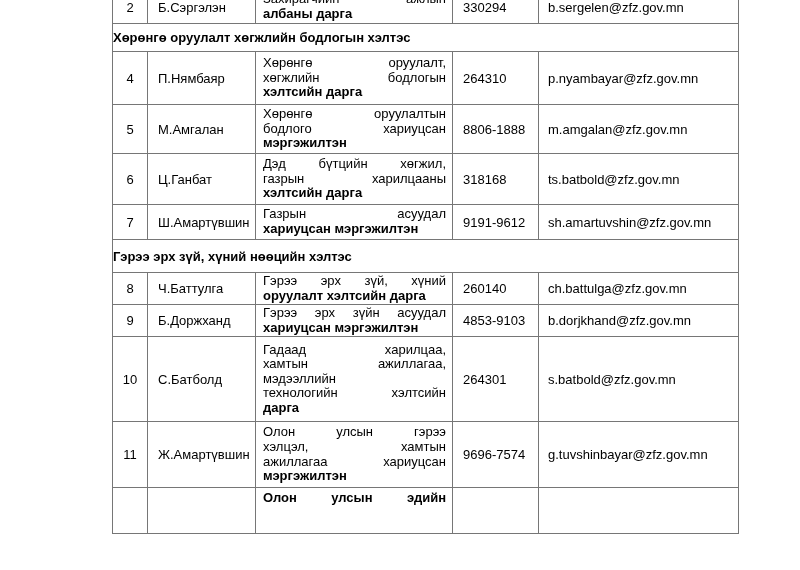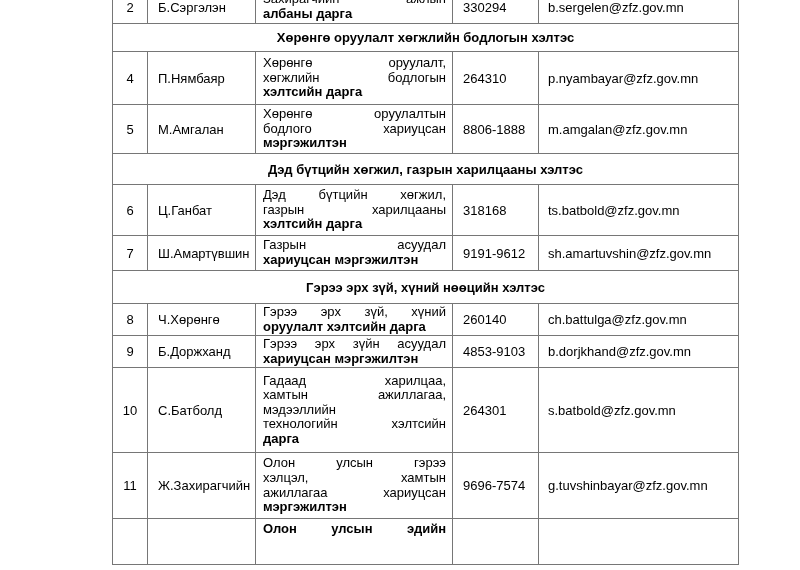--- a/index.html
+++ b/index.html
@@ -49,21 +49,21 @@
   td.phone {
     padding-left: 10px;
     white-space: nowrap;
   }
   td.email {
     padding-left: 9px;
     white-space: nowrap;
   }
   td.section {
     font-weight: bold;
-    text-align: center;
+    text-align: left;
   }
   .pline {
     text-align: justify;
     text-align-last: justify;
     line-height: 14.6px;
   }
   td.pos .pline:last-child {
     text-align-last: left;
     font-weight: bold;
   }
@@ -124,23 +124,20 @@
         <td class="name">М.Амгалан</td>
         <td class="pos">
               <div class="pline">Хөрөнгө оруулалтын</div>
               <div class="pline">бодлого хариуцсан</div>
               <div class="pline">мэргэжилтэн</div>
             </td>
         <td class="phone">8806-1888</td>
         <td class="email">m.amgalan@zfz.gov.mn</td>
       </tr>
 
-      <tr style="height:31px;">
-        <td class="section" colspan="5">Дэд бүтцийн хөгжил, газрын харилцааны хэлтэс</td>
-      </tr>
 
       <tr style="height:51px;">
         <td class="num">6</td>
         <td class="name">Ц.Ганбат</td>
         <td class="pos">
               <div class="pline">Дэд бүтцийн хөгжил,</div>
               <div class="pline">газрын харилцааны</div>
               <div class="pline">хэлтсийн дарга</div>
             </td>
         <td class="phone">318168</td>
@@ -157,21 +154,21 @@
         <td class="phone">9191-9612</td>
         <td class="email">sh.amartuvshin@zfz.gov.mn</td>
       </tr>
 
       <tr style="height:33px;padding-left:24px;">
         <td class="section" colspan="5">Гэрээ эрх зүй, хүний нөөцийн хэлтэс</td>
       </tr>
 
       <tr style="height:32px;">
         <td class="num">8</td>
-        <td class="name">Ч.Хөрөнгө</td>
+        <td class="name">Ч.Баттулга</td>
         <td class="pos">
               <div class="pline">Гэрээ эрх зүй, хүний</div>
               <div class="pline">оруулалт хэлтсийн дарга</div>
             </td>
         <td class="phone">260140</td>
         <td class="email">ch.battulga@zfz.gov.mn</td>
       </tr>
 
       <tr style="height:32px;">
         <td class="num">9</td>
@@ -194,21 +191,21 @@
               <div class="pline">мэдээллийн</div>
               <div class="pline">технологийн хэлтсийн</div>
               <div class="pline">дарга</div>
             </td>
         <td class="phone">264301</td>
         <td class="email">s.batbold@zfz.gov.mn</td>
       </tr>
 
       <tr style="height:66px;">
         <td class="num">11</td>
-        <td class="name">Ж.Захирагчийн</td>
+        <td class="name">Ж.Амартүвшин</td>
         <td class="pos">
               <div class="pline">Олон улсын гэрээ</div>
               <div class="pline">хэлцэл, хамтын</div>
               <div class="pline">ажиллагаа хариуцсан</div>
               <div class="pline">мэргэжилтэн</div>
             </td>
         <td class="phone">9696-7574</td>
         <td class="email">g.tuvshinbayar@zfz.gov.mn</td>
       </tr>
 

